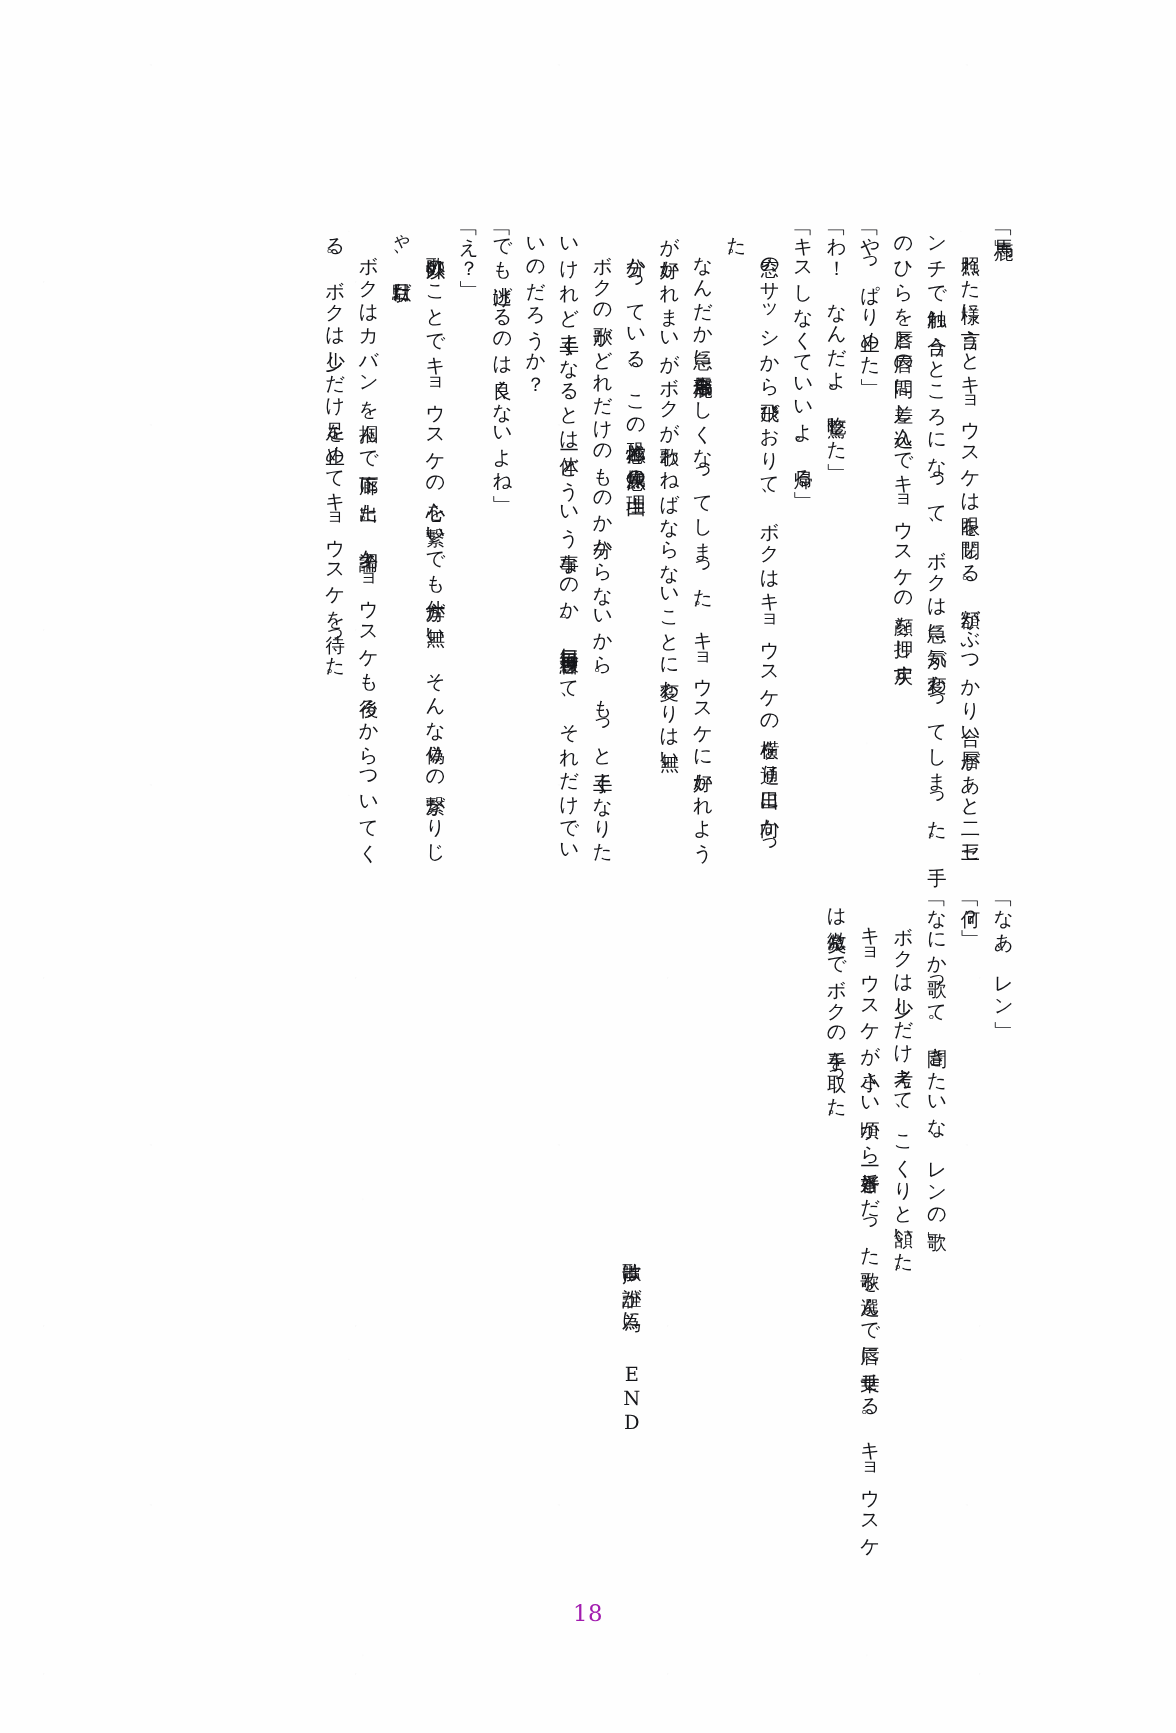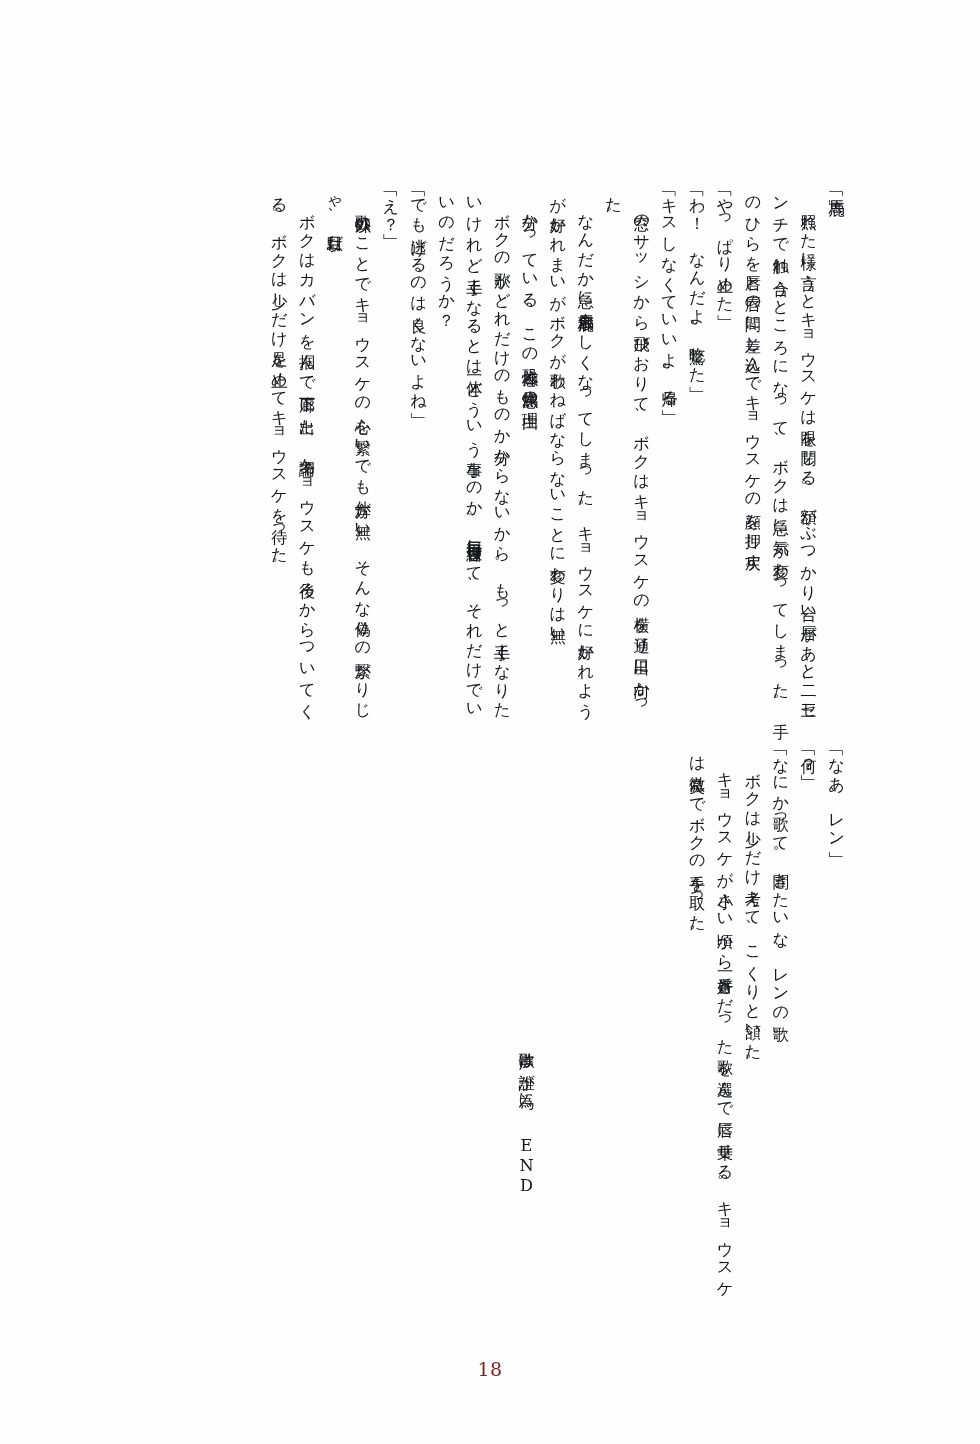--- a/index.html
+++ b/index.html
@@ -77,23 +77,22 @@
 
   
   #folio {
     position: absolute;
     left: 0;
     right: 0;
     top: 1334px;
     text-align: center;
     font-family: "DejaVu Serif", "Liberation Serif", serif;
     font-size: 19px;
-    color: #7f1d1d;
+    color: #a21caf;
     letter-spacing: 0.02em;
-    margin-top: 24px;
   }
 
   
   #speckle {
     position: absolute;
     inset: 0;
     pointer-events: none;
     opacity: 0.5;
     background-image:
       radial-gradient(circle at 37% 18%, rgba(0,0,0,0.05) 0 0.6px, transparent 0.9px),

